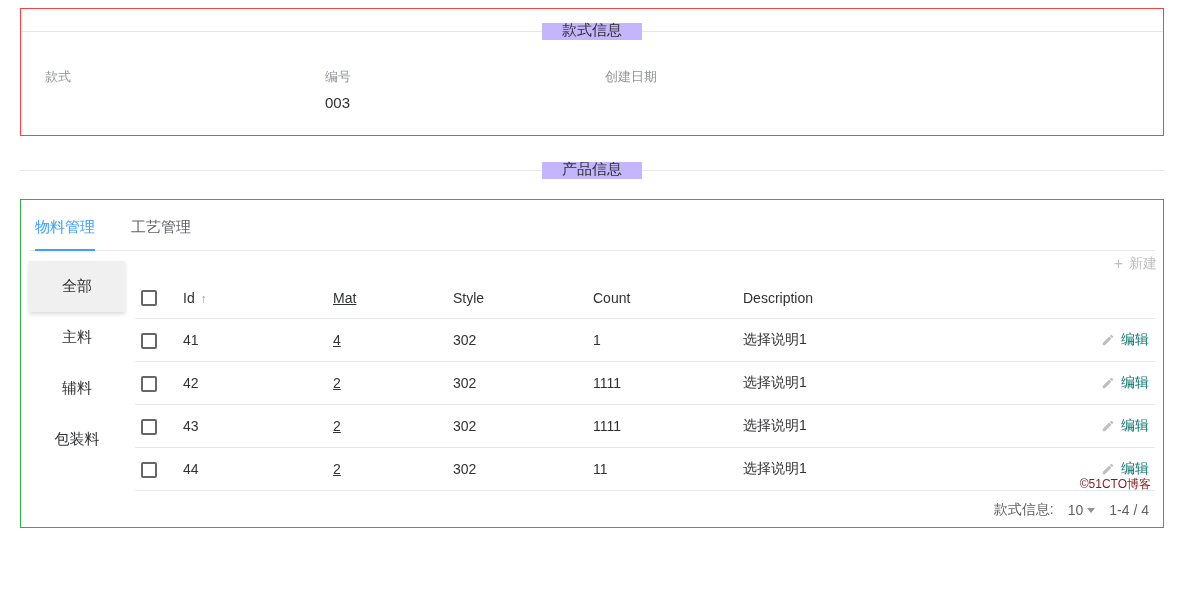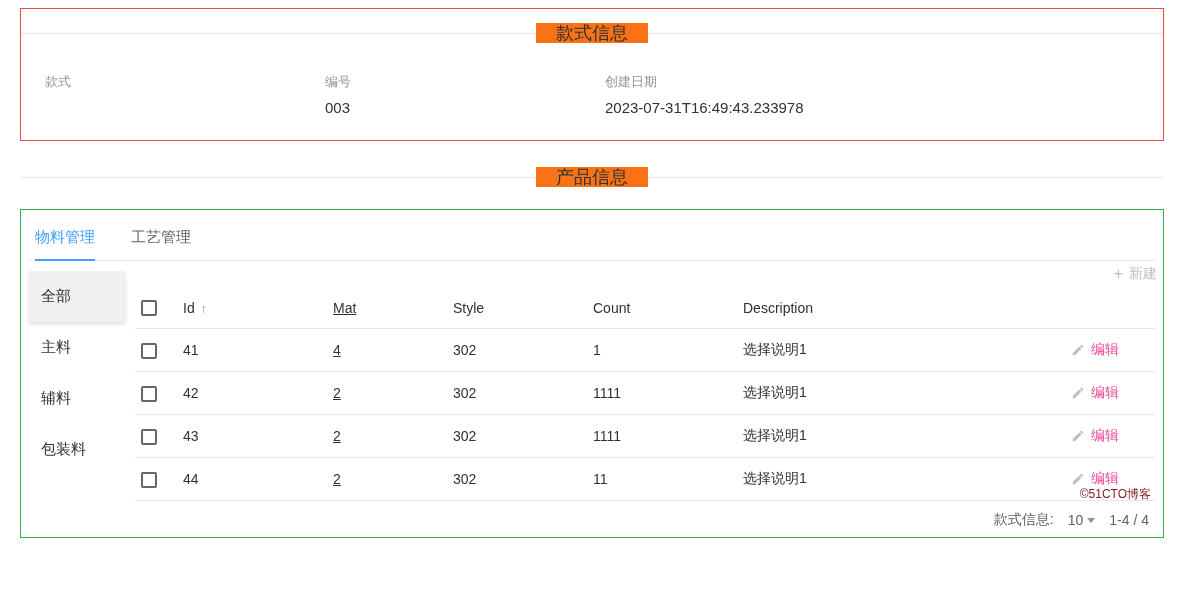--- a/index.html
+++ b/index.html
@@ -20,25 +20,26 @@
   .divider::before {
     content: "";
     position: absolute;
     top: 50%;
     left: 0; right: 0;
     border-top: 1px solid #e4e7ed;
     z-index: 0;
   }
   .divider-text {
     position: relative;
-    background: #f97316;
+    background: #c4b5fd;
     padding: 0 20px;
     color: #303133;
-    font-size: 18px;
+    font-size: 15px;
     z-index: 1;
+    font-family: Liberation Mono, monospace;
   }
   .style-box {
     border: 1px solid #f24545;
     padding: 0 0 24px 0;
     margin-bottom: 24px;
   }
   .style-box .divider { margin-top: 12px; margin-bottom: 28px; }
   .info-row {
     display: flex;
     padding: 0 24px;
@@ -76,20 +77,21 @@
     margin-bottom: -1px;
   }
   .content-row {
     display: flex;
     margin-top: 10px;
     position: relative;
   }
   .side-tabs {
     width: 96px;
     flex-shrink: 0;
+    text-align: center;
   }
   .side-tab {
     padding: 16px 12px;
     cursor: pointer;
     color: #303133;
     font-size: 15px;
   }
   .side-tab.active {
     background: #f0f0f0;
     box-shadow: 0 2px 4px rgba(0,0,0,0.15);
@@ -152,22 +154,23 @@
   .col-chk { width: 42px; }
   .col-id  { width: 150px; }
   .col-mat { width: 120px; text-decoration: underline; }
   .col-sty { width: 140px; }
   .col-cnt { width: 150px; }
   .col-des { }
   .col-edit{ width: 90px; text-align: right; padding-right: 12px;}
   .edit-cell {
     display: flex;
     align-items: center;
+    justify-content: flex-end;
     gap: 6px;
-    color: #ec4899;
+    color: #0f766e;
     cursor: pointer;
     font-family: Liberation Mono, monospace;
   }
   .pencil { width: 14px; height: 14px; display: inline-block; }
   .pencil svg { width: 14px; height: 14px; display: block; }
   .pager {
     display: flex;
     justify-content: flex-end;
     align-items: center;
     gap: 14px;
@@ -208,21 +211,20 @@
   <div class="info-row">
     <div class="info-col">
       <div class="info-label">款式</div>
     </div>
     <div class="info-col">
       <div class="info-label">编号</div>
       <div class="info-value">003</div>
     </div>
     <div class="info-col created">
       <div class="info-label">创建日期</div>
-      <div class="info-value">2023-07-31T16:49:43.233978</div>
     </div>
   </div>
 </div>
 
 <div class="divider">
   <span class="divider-text">产品信息</span>
 </div>
 
 <div class="product-box">
 

